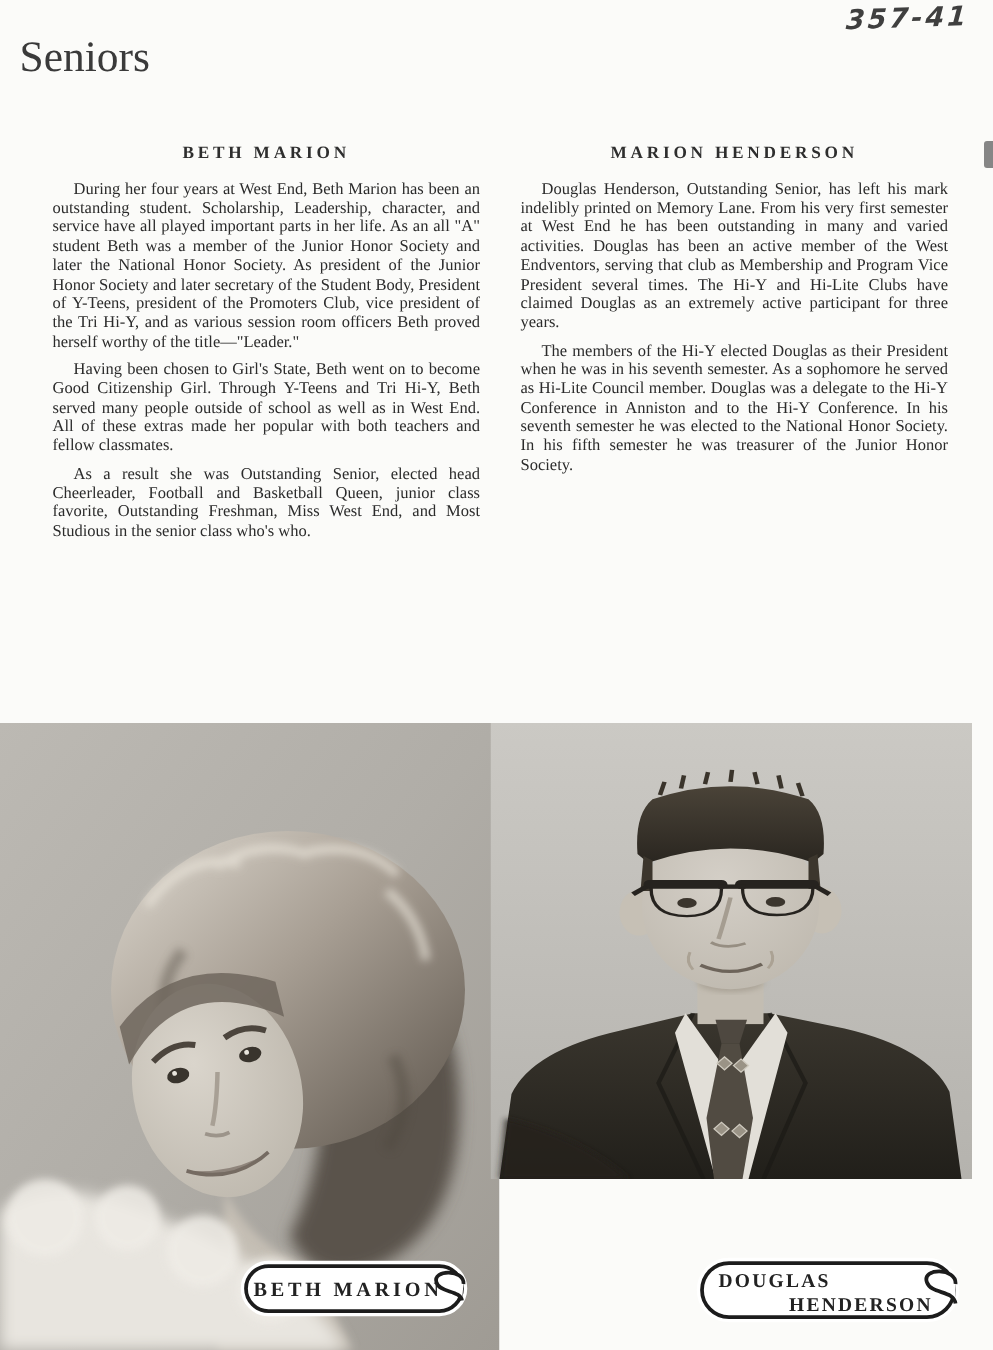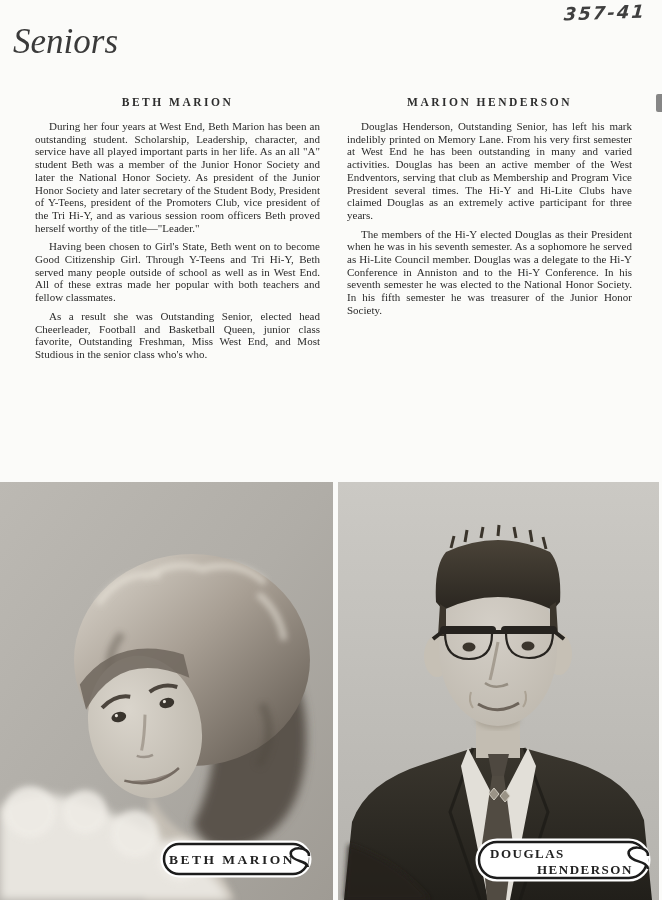--- a/index.html
+++ b/index.html
@@ -9,21 +9,21 @@
     font-family:"Liberation Serif", serif;color:#2b2b2b;
   }
   .handwritten-note{
     position:absolute;top:2px;right:16px;
     font-family:"DejaVu Sans", sans-serif;font-style:italic;font-weight:700;
     font-size:18px;letter-spacing:2px;color:#3f3f3f;
     transform:rotate(-2deg) skewX(-6deg);
   }
   .section-title{
     position:absolute;left:13px;top:22px;
-    font-style:italic;font-size:35px;color:#3a3a3a;
+    font-size:29px;color:#3a3a3a;
   }
   .month-heading{
     position:absolute;top:50px;left:0;width:100%;text-align:center;
     font-style:italic;font-size:30px;color:#3a3a3a;
   }
   .scan-smudge{
     position:absolute;right:0;top:94px;width:6px;height:18px;
     background:#5f5f5f;opacity:.75;border-radius:2px 0 0 2px;
   }
   .cols{
@@ -36,21 +36,21 @@
     font-size:11.5px;letter-spacing:2.5px;color:#2e2e2e;white-space:nowrap;
   }
   .col p{
     margin:0 0 6px 0;font-size:11px;line-height:12.7px;
     text-align:justify;text-indent:14px;color:#2b2b2b;
   }
   .photo{
     position:absolute;top:482px;margin:0;padding:0;
   }
   .photo-left{left:0;width:333px;height:418px;}
-  .photo-right{left:338px;width:321px;height:418px;}
+  .photo-right{left:327px;width:321px;height:304px;}
   .photo svg.portrait{display:block;width:100%;height:100%;}
   .plate{position:absolute;}
   .plate-beth{left:160px;top:356px;width:160px;height:42px;}
   .plate-doug{left:137px;top:354px;width:184px;height:48px;}
   .plate text{
     font-family:"Liberation Serif", serif;font-weight:700;fill:#222222;
   }
 </style>
 </head>
 <body>

